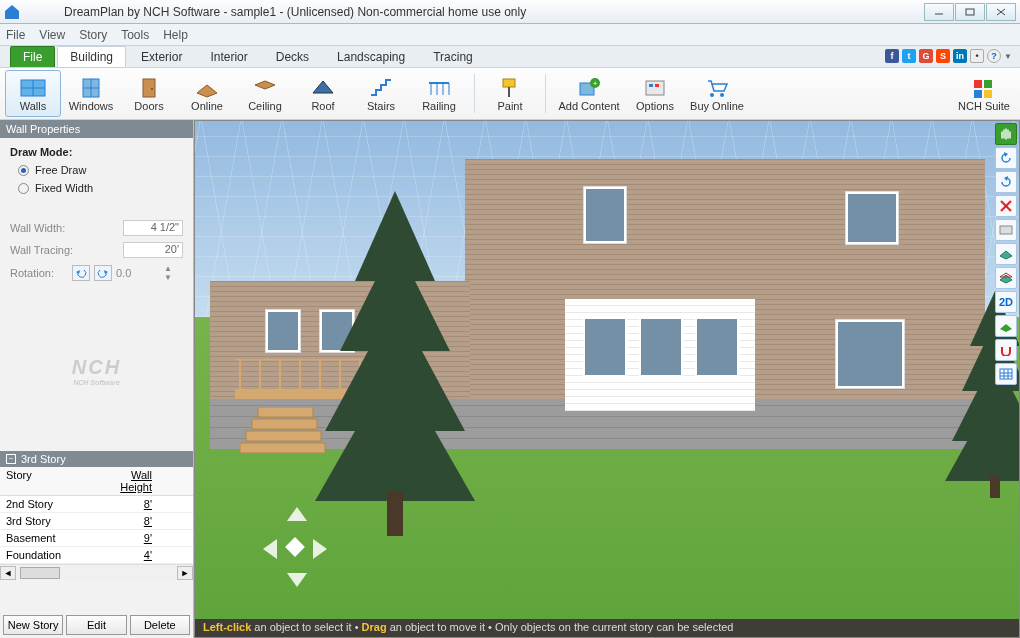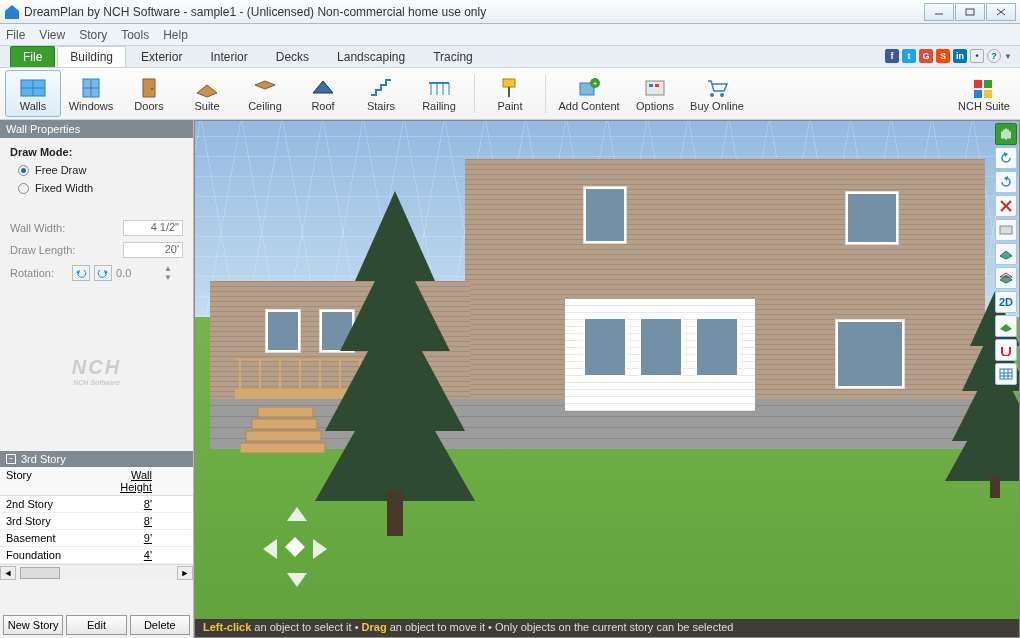--- a/index.html
+++ b/index.html
@@ -1,19 +1,19 @@
 <!DOCTYPE html>
 <html><head>
 <meta charset="utf-8">
 <style>
 * { box-sizing: border-box; margin: 0; padding: 0; font-family: "Segoe UI", Tahoma, sans-serif; }
 body { width: 1020px; height: 638px; overflow: hidden; background: #fff; }
 
 
-.titlebar { height: 24px; background: linear-gradient(#fdfdfe,#e8eef4); border-bottom:1px solid #a8b8c8; display:flex; align-items:center; padding:0 4px; font-size:12px; color:#333; }
+.titlebar { height: 24px; background: linear-gradient(#fdfdfe,#e8eef4); border-bottom:1px solid #a8b8c8; display:flex; align-items:center; padding:0 4px; font-size:12px; color:#333;gap:40px; }
 .titlebar .app-icon { width:16px; height:16px; margin-right:4px; display:inline-flex; align-items:center; justify-content:center; }
 .titlebar .title { flex:1; }
 .titlebar .winbtns { display:flex; gap:0; }
 .titlebar .winbtn { width:30px; height:18px; border:1px solid #9bb; background:linear-gradient(#f7fbff,#dde9f5); display:flex; align-items:center; justify-content:center; font-size:10px; margin-left:1px; }
 
 
 .menubar { height:22px; background:#eef3f8; border-bottom:1px solid #c6d2de; display:flex; align-items:center; padding:0 6px; font-size:12px; color:#555; gap:14px; }
 .menubar span { cursor:default; }
 
 
@@ -184,21 +184,21 @@
         </svg>
       </span>
       <span>Doors</span>
     </div>
   <div class="rbtn">
       <span class="ricon">
         <svg width="28" height="22">
           <polygon points="4,16 14,8 24,16 14,20" fill="#c98f4f" stroke="#8b5a2b"></polygon>
         </svg>
       </span>
-      <span>Suite</span>
+      <span>Online</span>
     </div>
   <div class="rbtn">
       <span class="ricon">
         <svg width="28" height="22">
           <polygon points="4,8 14,4 24,8 14,12" fill="#c98f4f" stroke="#8b5a2b"></polygon>
         </svg>
       </span>
       <span>Ceiling</span>
     </div>
   <div class="rbtn">
@@ -297,21 +297,21 @@
       <div class="radio-row">
           <span class="radio"></span>
           <span>Fixed Width</span>
         </div>
       <div style="height:16px"></div>
       <div class="prop-row">
           <span>Wall Width:</span>
           <span class="val">4 1/2"</span>
         </div>
       <div class="prop-row">
-          <span>Draw Length:</span>
+          <span>Wall Tracing:</span>
           <span class="val">20'</span>
         </div>
       <div class="rot-row" style="margin-top:0">
         <span style="width:58px">Rotation:</span>
         <span class="rotbtn">
             <svg width="12" height="12">
               <path d="M9 3 A4 4 0 1 1 3 5" fill="none" stroke="#2a7fd4"></path>
               <polygon points="1,5 5,3 4,7" fill="#2a7fd4"></polygon>
             </svg>
           </span>

